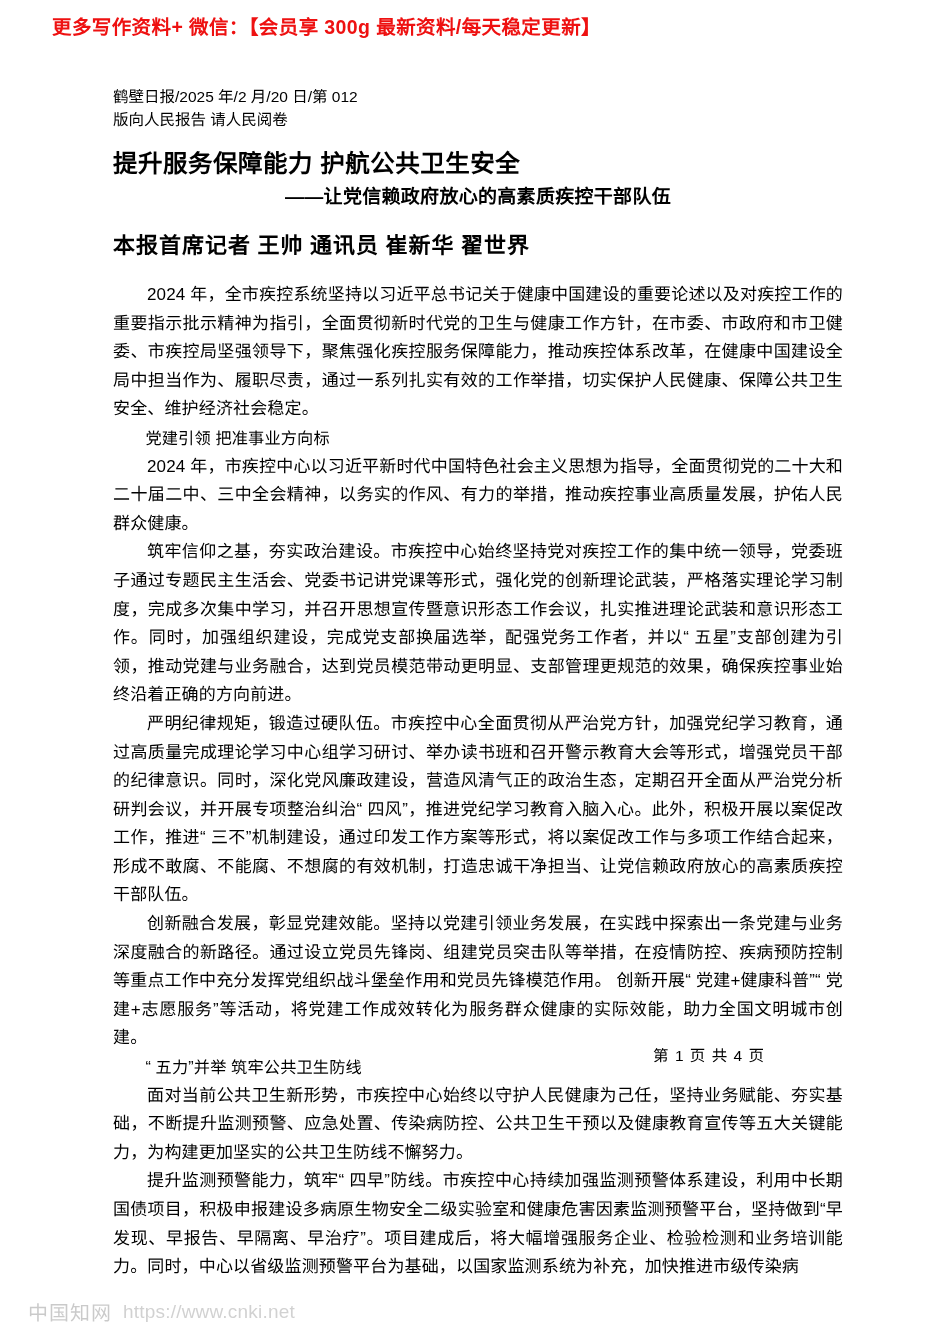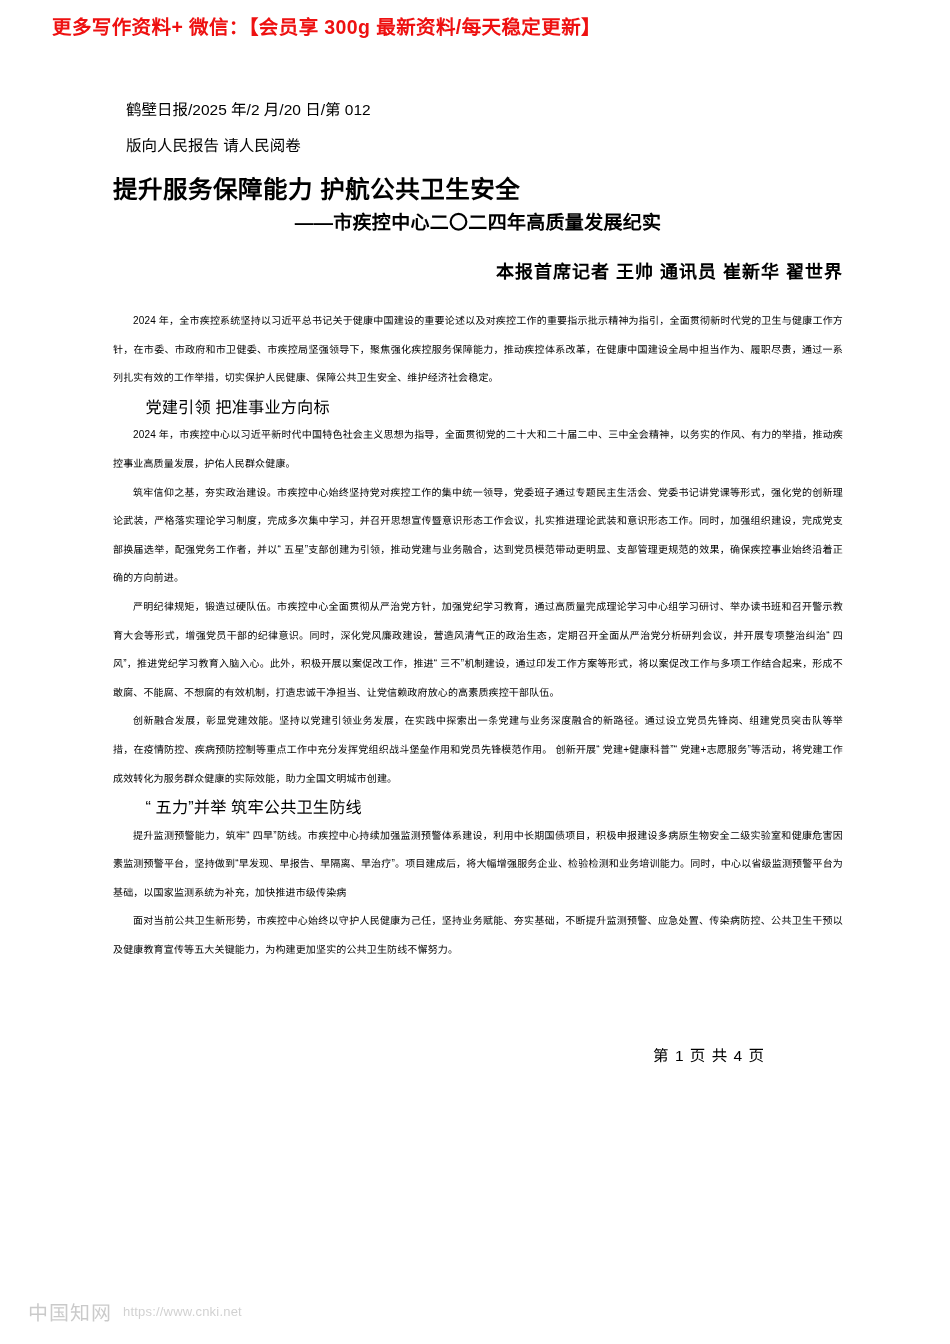--- a/index.html
+++ b/index.html
@@ -42,21 +42,21 @@
     top: 86px;
     left: 113px;
     width: 730px;
   }
 
   .source-line {
     font-family: "Liberation Sans", "DejaVu Sans", sans-serif;
     font-size: 15.5px;
     line-height: 22.5px;
     color: #000;
-    margin: 13px;
+    margin: 0;
     font-weight: 500;
   }
 
   .headline {
     text-align: left;
     font-family: "Liberation Sans", "DejaVu Sans", sans-serif;
     font-weight: bold;
     font-size: 24.5px;
     line-height: 34px;
     margin: 16px 0 0 0;
@@ -66,36 +66,36 @@
     text-align: center;
     font-family: "Liberation Sans", "DejaVu Sans", sans-serif;
     font-weight: bold;
     font-size: 19px;
     line-height: 28px;
     margin: 2px 0 0 0;
     letter-spacing: 0.3px;
   }
 
   .byline {
-    text-align: right;
-    font-family: Liberation Sans, sans-serif;
+    text-align: left;
+    font-family: Liberation Serif, serif;
     font-weight: bold;
-    font-size: 18px;
+    font-size: 22px;
     line-height: 26px;
     margin: 22px 0 0 0;
     letter-spacing: 1px;
   }
 
   .body-block {
     margin-top: 22px;
   }
 
   p.para {
     font-family: "Liberation Sans", "DejaVu Sans", sans-serif;
-    font-size: 10px;
+    font-size: 17px;
     line-height: 28.6px;
     margin: 0;
     text-align: justify;
     text-justify: inter-ideograph;
     text-indent: 2em;
     letter-spacing: 0.15px;
     word-break: break-all;
   }
 
   p.section-head {
@@ -132,55 +132,55 @@
     opacity: 0.45;
   }
   .watermark-logo {
     font-family: "Liberation Sans", "DejaVu Sans", sans-serif;
     font-size: 20px;
     color: #8b8b8b;
     letter-spacing: 1px;
   }
   .watermark-url {
     font-family: "Liberation Sans", "DejaVu Sans", sans-serif;
-    font-size: 13px;
+    font-size: 19px;
     color: #9a9a9a;
     letter-spacing: 0.2px;
   }
 </style>
 </head>
 <body>
 
 <div class="page">
 
   <div class="promo-banner">更多写作资料+ 微信：【会员享 300g 最新资料/每天稳定更新】</div>
 
   <div class="content">
 
     <div>
       <p class="source-line">鹤壁日报/2025 年/2 月/20 日/第 012</p>
       <p class="source-line">版向人民报告 请人民阅卷</p>
     </div>
 
     <h1 class="headline">提升服务保障能力  护航公共卫生安全</h1>
 
-    <h2 class="subheadline">——市疾控中心二〇二四年高质量发展纪实</h2>
+    <h2 class="subheadline">——让党信赖政府放心的高素质疾控干部队伍</h2>
 
     <p class="byline">本报首席记者  王帅  通讯员  崔新华  翟世界</p>
 
     <div class="body-block" id="body-block">
         <p class="para">2024 年，全市疾控系统坚持以习近平总书记关于健康中国建设的重要论述以及对疾控工作的重要指示批示精神为指引，全面贯彻新时代党的卫生与健康工作方针，在市委、市政府和市卫健委、市疾控局坚强领导下，聚焦强化疾控服务保障能力，推动疾控体系改革，在健康中国建设全局中担当作为、履职尽责，通过一系列扎实有效的工作举措，切实保护人民健康、保障公共卫生安全、维护经济社会稳定。</p>
         <p class="section-head">党建引领 把准事业方向标</p>
         <p class="para">2024 年，市疾控中心以习近平新时代中国特色社会主义思想为指导，全面贯彻党的二十大和二十届二中、三中全会精神，以务实的作风、有力的举措，推动疾控事业高质量发展，护佑人民群众健康。</p>
         <p class="para">筑牢信仰之基，夯实政治建设。市疾控中心始终坚持党对疾控工作的集中统一领导，党委班子通过专题民主生活会、党委书记讲党课等形式，强化党的创新理论武装，严格落实理论学习制度，完成多次集中学习，并召开思想宣传暨意识形态工作会议，扎实推进理论武装和意识形态工作。同时，加强组织建设，完成党支部换届选举，配强党务工作者，并以“ 五星”支部创建为引领，推动党建与业务融合，达到党员模范带动更明显、支部管理更规范的效果，确保疾控事业始终沿着正确的方向前进。</p>
         <p class="para">严明纪律规矩，锻造过硬队伍。市疾控中心全面贯彻从严治党方针，加强党纪学习教育，通过高质量完成理论学习中心组学习研讨、举办读书班和召开警示教育大会等形式，增强党员干部的纪律意识。同时，深化党风廉政建设，营造风清气正的政治生态，定期召开全面从严治党分析研判会议，并开展专项整治纠治“ 四风”，推进党纪学习教育入脑入心。此外，积极开展以案促改工作，推进“ 三不”机制建设，通过印发工作方案等形式，将以案促改工作与多项工作结合起来，形成不敢腐、不能腐、不想腐的有效机制，打造忠诚干净担当、让党信赖政府放心的高素质疾控干部队伍。</p>
         <p class="para">创新融合发展，彰显党建效能。坚持以党建引领业务发展，在实践中探索出一条党建与业务深度融合的新路径。通过设立党员先锋岗、组建党员突击队等举措，在疫情防控、疾病预防控制等重点工作中充分发挥党组织战斗堡垒作用和党员先锋模范作用。 创新开展“ 党建+健康科普”“ 党建+志愿服务”等活动，将党建工作成效转化为服务群众健康的实际效能，助力全国文明城市创建。</p>
         <p class="section-head">“ 五力”并举 筑牢公共卫生防线</p>
+        <p class="para">面对当前公共卫生新形势，市疾控中心始终以守护人民健康为己任，坚持业务赋能、夯实基础，不断提升监测预警、应急处置、传染病防控、公共卫生干预以及健康教育宣传等五大关键能力，为构建更加坚实的公共卫生防线不懈努力。</p>
         <p class="para">提升监测预警能力，筑牢“ 四早”防线。市疾控中心持续加强监测预警体系建设，利用中长期国债项目，积极申报建设多病原生物安全二级实验室和健康危害因素监测预警平台，坚持做到“早发现、早报告、早隔离、早治疗”。项目建成后，将大幅增强服务企业、检验检测和业务培训能力。同时，中心以省级监测预警平台为基础，以国家监测系统为补充，加快推进市级传染病</p>
-        <p class="para">面对当前公共卫生新形势，市疾控中心始终以守护人民健康为己任，坚持业务赋能、夯实基础，不断提升监测预警、应急处置、传染病防控、公共卫生干预以及健康教育宣传等五大关键能力，为构建更加坚实的公共卫生防线不懈努力。</p>
       </div>
 
   </div>
 
   <div class="page-number">第 1 页 共 4 页</div>
 
   <div class="watermark">
     <span class="watermark-logo">中国知网</span>
     <span class="watermark-url">https://www.cnki.net</span>
   </div>

